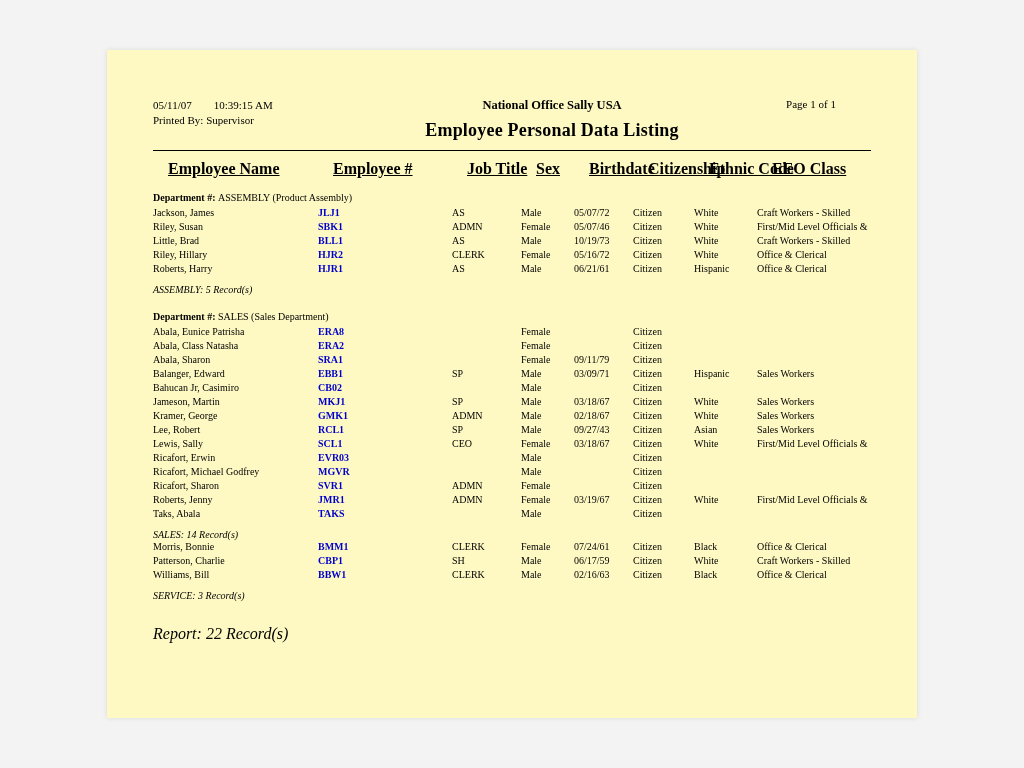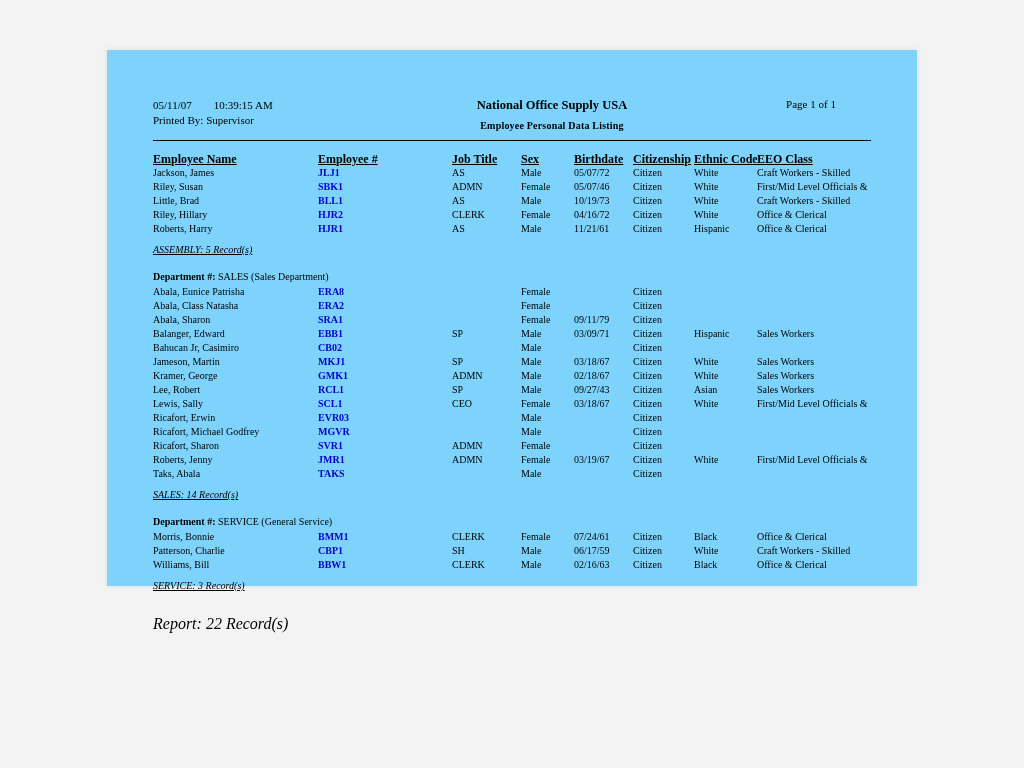--- a/index.html
+++ b/index.html
@@ -5,80 +5,81 @@
   html,body{margin:0;padding:0;}
   body{
     width:1024px;height:768px;
     background:#f3f3f3;
     font-family:"Liberation Serif","DejaVu Serif",serif;
     color:#000;
     overflow:hidden;
   }
   .page{
     position:absolute;left:107px;top:50px;
-    width:810px;height:536px;
-    background:#7dd3fc;
+    width:810px;height:668px;
+    background:#fef9c3;
     box-shadow:0 0 5px rgba(0,0,0,0.10);
     box-sizing:border-box;
     padding:48px 46px 0 46px;
   }
   .report-header{display:flex;align-items:flex-start;}
   .hdr-left{width:200px;font-size:11px;line-height:15px;}
   .hdr-center{flex:1;text-align:center;}
   .hdr-right{width:120px;text-align:center;font-size:11px;}
   .company{font-weight:bold;font-size:12.5px;line-height:14px;}
-  .report-title{font-weight:bold;font-size:10px;margin-top:8px;letter-spacing:0.2px;}
+  .report-title{font-weight:bold;font-size:18px;margin-top:8px;letter-spacing:0.2px;}
   .time-gap{display:inline-block;width:22px;}
   .rule{border-top:1px solid #000;margin-top:9px;}
   .col-headers,.row{
     display:grid;
     grid-template-columns:165px 134px 69px 53px 59px 61px 63px 114px;
     white-space:nowrap;
   }
-  .col-headers{margin-top:11px;font-weight:bold;font-size:12px;line-height:14px;}
+  .col-headers{margin-top:11px;font-weight:bold;font-size:16px;line-height:14px;margin-left:15px;}
   .col-headers .u{text-decoration:underline;}
   .row{font-size:10px;line-height:14px;}
   .col{overflow:visible;}
   .empno{color:#0000cc;font-weight:bold;cursor:pointer;}
   .dept-header{font-size:10px;line-height:13px;margin-top:15px;margin-bottom:2px;}
   .dept-header .bold{font-weight:bold;}
-  .dept-footer{font-style:italic;font-size:10px;margin-top:8px;text-decoration:underline;}
+  .dept-footer{font-style:italic;font-size:10px;margin-top:8px;}
   .report-footer{font-style:italic;font-size:16px;margin-top:24px;}
 </style>
 </head>
 <body>
 
 <div class="page">
   <div class="report-header">
     <div class="hdr-left">
       <div><span>05/11/07</span><span class="time-gap"></span><span>10:39:15 AM</span></div>
       <div>Printed By: Supervisor</div>
     </div>
     <div class="hdr-center">
-      <div class="company">National Office Supply USA</div>
+      <div class="company">National Office Sally USA</div>
       <div class="report-title">Employee Personal Data Listing</div>
     </div>
     <div class="hdr-right">Page 1 of 1</div>
   </div>
 
   <div class="rule"></div>
 
   <div class="col-headers" id="col-headers">
       <span class="col"><span class="u">Employee Name</span></span>
       <span class="col"><span class="u">Employee #</span></span>
       <span class="col"><span class="u">Job Title</span></span>
       <span class="col"><span class="u">Sex</span></span>
       <span class="col"><span class="u">Birthdate</span></span>
       <span class="col"><span class="u">Citizenship</span></span>
       <span class="col"><span class="u">Ethnic Code</span></span>
       <span class="col"><span class="u">EEO Class</span></span>
     </div>
 
   <div id="report-body">
       <div class="dept">
+        <div class="dept-header"><span class="bold">Department #:</span>&nbsp;<span>ASSEMBLY (Product Assembly)</span></div>
         <div class="row">
           <span class="col">Jackson, James</span>
           <span class="col empno">JLJ1</span>
           <span class="col">AS</span>
           <span class="col">Male</span>
           <span class="col">05/07/72</span>
           <span class="col">Citizen</span>
           <span class="col">White</span>
           <span class="col">Craft Workers - Skilled</span>
         </div>
@@ -100,31 +101,31 @@
           <span class="col">10/19/73</span>
           <span class="col">Citizen</span>
           <span class="col">White</span>
           <span class="col">Craft Workers - Skilled</span>
         </div>
         <div class="row">
           <span class="col">Riley, Hillary</span>
           <span class="col empno">HJR2</span>
           <span class="col">CLERK</span>
           <span class="col">Female</span>
-          <span class="col">04/16/72</span>
+          <span class="col">05/16/72</span>
           <span class="col">Citizen</span>
           <span class="col">White</span>
           <span class="col">Office &amp; Clerical</span>
         </div>
         <div class="row">
           <span class="col">Roberts, Harry</span>
           <span class="col empno">HJR1</span>
           <span class="col">AS</span>
           <span class="col">Male</span>
-          <span class="col">11/21/61</span>
+          <span class="col">06/21/61</span>
           <span class="col">Citizen</span>
           <span class="col">Hispanic</span>
           <span class="col">Office &amp; Clerical</span>
         </div>
         <div class="dept-footer">ASSEMBLY: 5 Record(s)</div>
       </div>
       <div class="dept">
         <div class="dept-header"><span class="bold">Department #:</span>&nbsp;<span>SALES (Sales Department)</span></div>
         <div class="row">
           <span class="col">Abala, Eunice Patrisha</span>
@@ -262,21 +263,20 @@
           <span class="col"></span>
           <span class="col">Male</span>
           <span class="col"></span>
           <span class="col">Citizen</span>
           <span class="col"></span>
           <span class="col"></span>
         </div>
         <div class="dept-footer">SALES: 14 Record(s)</div>
       </div>
       <div class="dept">
-        <div class="dept-header"><span class="bold">Department #:</span>&nbsp;<span>SERVICE (General Service)</span></div>
         <div class="row">
           <span class="col">Morris, Bonnie</span>
           <span class="col empno">BMM1</span>
           <span class="col">CLERK</span>
           <span class="col">Female</span>
           <span class="col">07/24/61</span>
           <span class="col">Citizen</span>
           <span class="col">Black</span>
           <span class="col">Office &amp; Clerical</span>
         </div>

